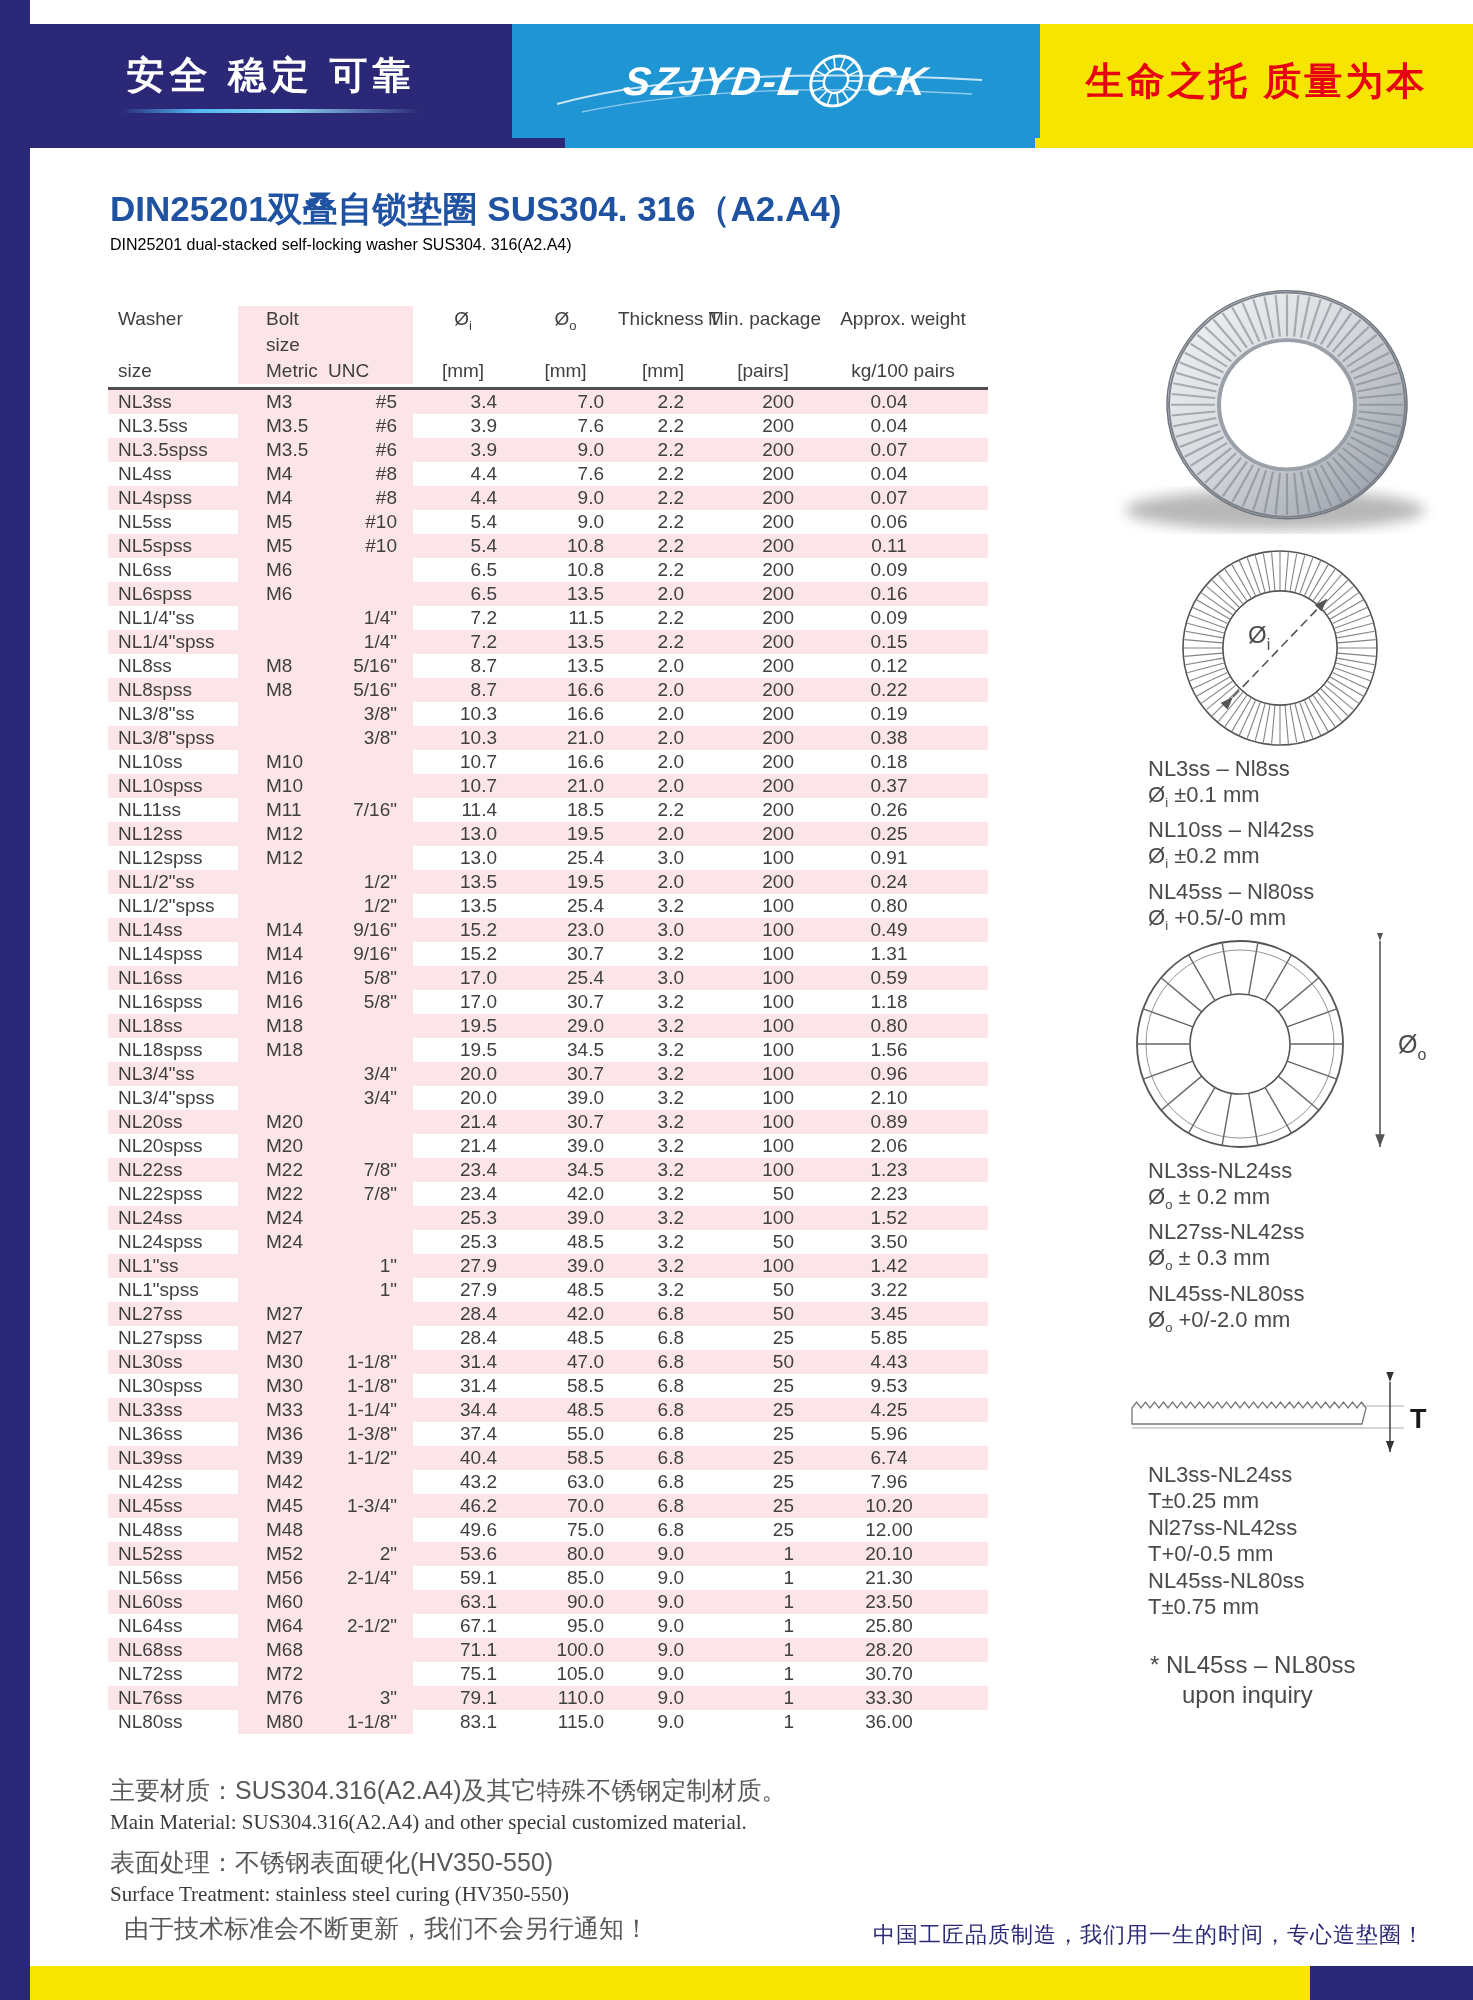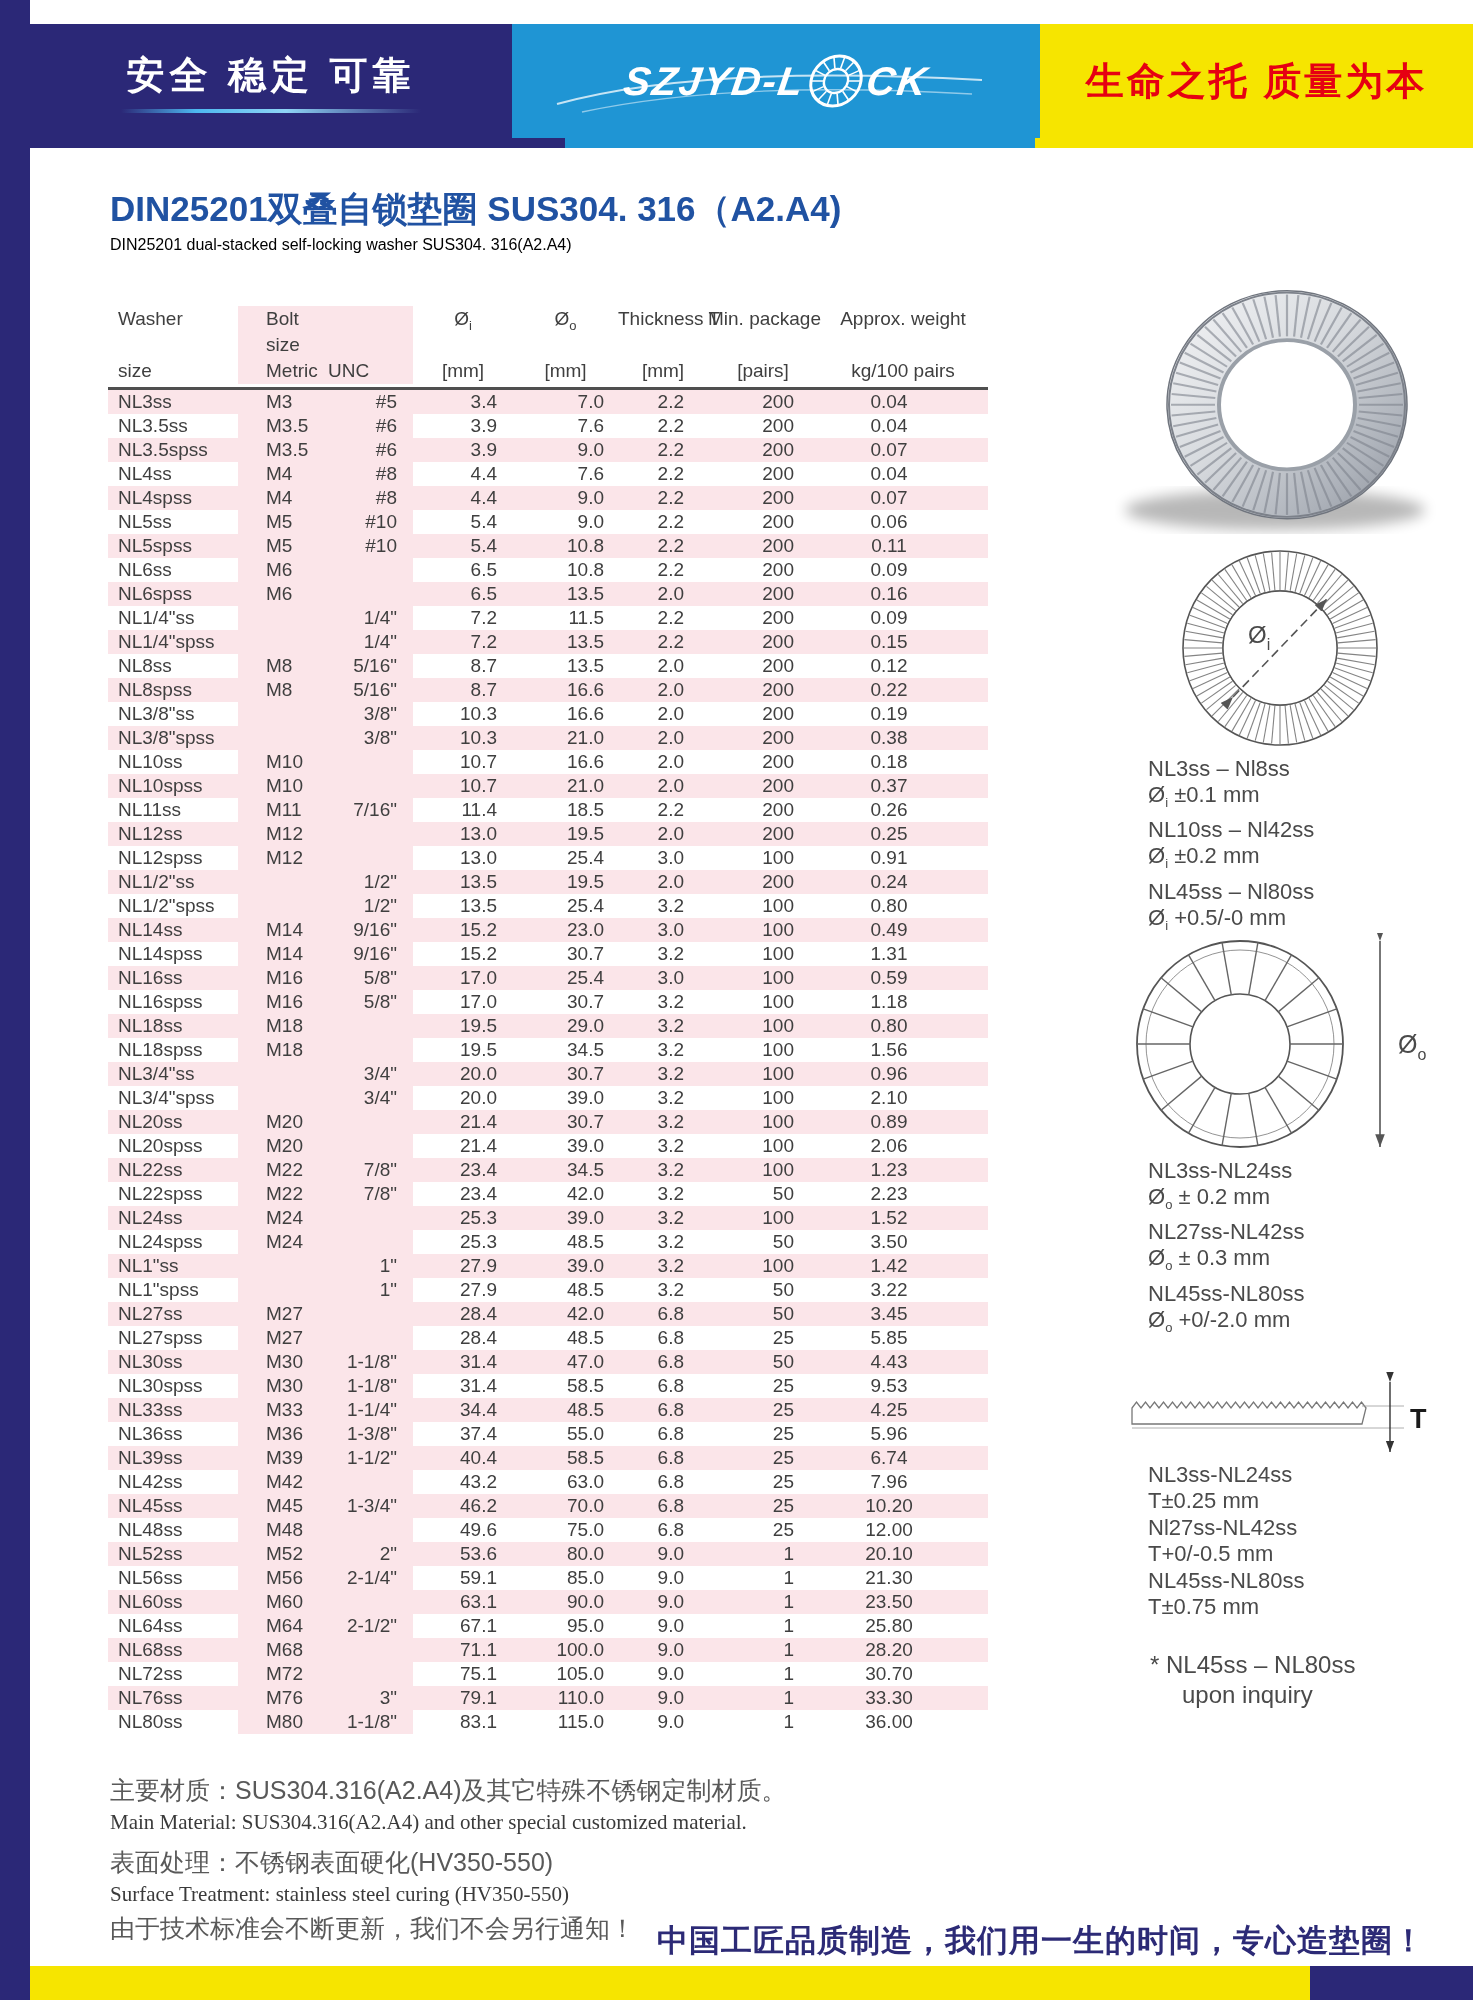--- a/index.html
+++ b/index.html
@@ -62,22 +62,22 @@
   .tval{line-height:27px;}
   .tgroup{margin-bottom:1px;}
   .phi{font-size:22px;}
   .inquiry{position:absolute;left:1150px;top:1650px;color:#4a4a4a;font-size:24px;line-height:30px;}
   .inquiry .l2{padding-left:32px;}
   
   .note-zh{position:absolute;left:110px;color:#595959;font-size:25px;}
   .note-en{position:absolute;left:110px;color:#3a3a3a;font-size:21px;font-family:"Liberation Serif",serif;}
   .n1zh{top:1774px;} .n1en{top:1810px;}
   .n2zh{top:1846px;} .n2en{top:1882px;}
-  .n3zh{top:1912px;} .n3en{top:1944px;margin-top:33px;}
-  .footer-slogan{position:absolute;right:48px;top:1920px;color:#2c2a76;font-size:31px;font-weight:bold;letter-spacing:1px;}
+  .n3zh{top:1912px;margin-left:14px;} .n3en{top:1944px;margin-top:33px;}
+  .footer-slogan{position:absolute;right:48px;top:1920px;color:#2c2a76;font-size:22px;font-weight:normal;letter-spacing:1px;}
 </style>
 </head>
 <body>
 
 <div class="page">
   <div class="left-bar"></div>
 
   <div class="band">
     <div class="blk blk-navy">
       <div class="safety-text">安全 稳定 可靠</div>

